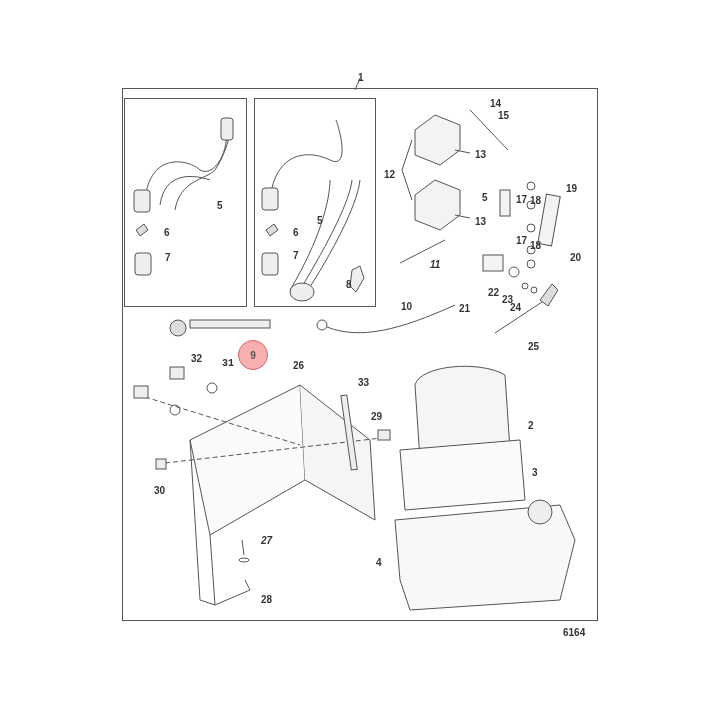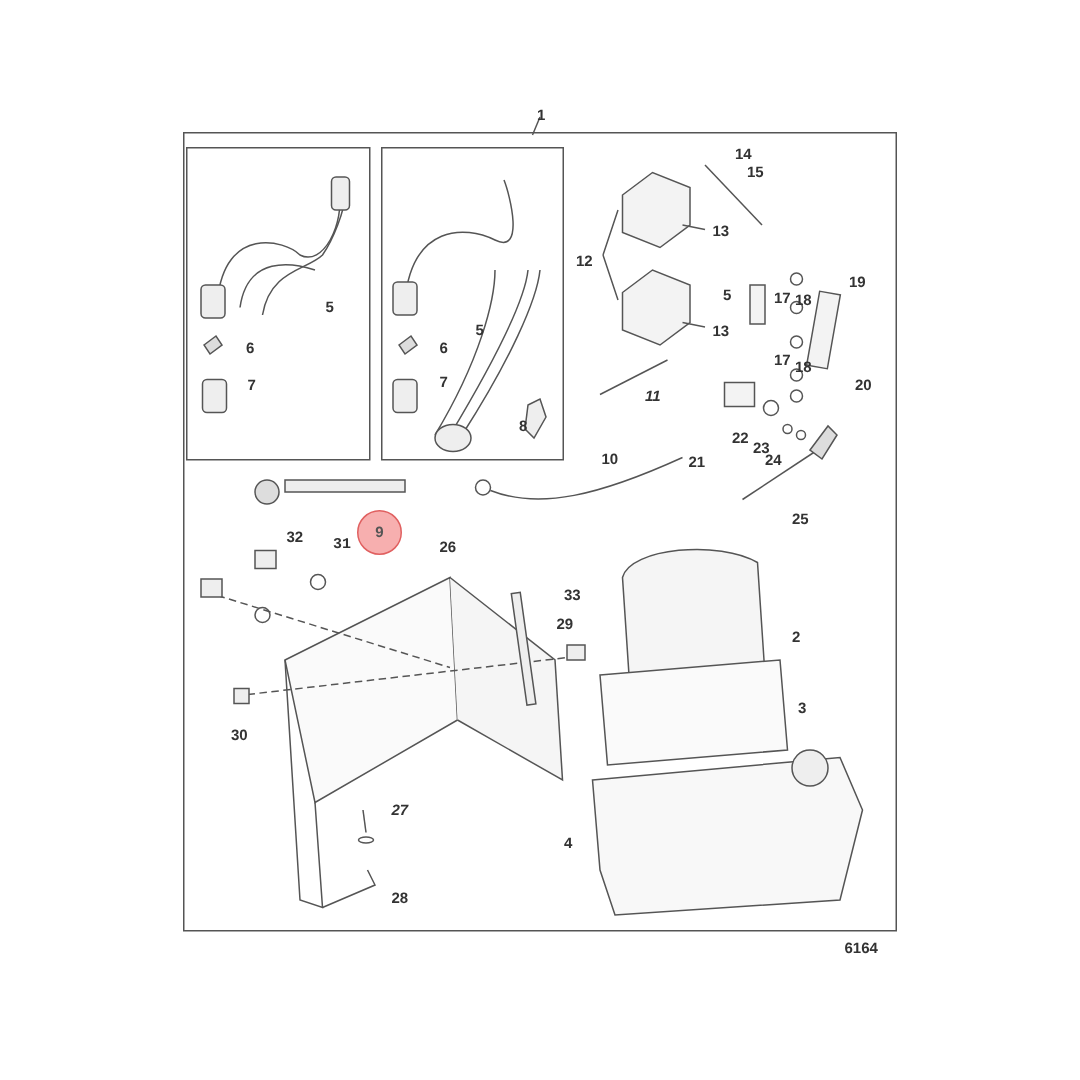--- a/index.html
+++ b/index.html
@@ -121,21 +121,21 @@
       <div class="lbl" style="left: 430px; top: 260px; font-style: italic;">11</div>
       <div class="lbl" style="left: 459px; top: 280px; margin-top: 24px;">21</div>
       <div class="lbl" style="left: 488px; top: 288px; text-align: center;">22</div>
       <div class="lbl" style="left: 502px; top: 295px;">23</div>
       <div class="lbl" style="left: 510px; top: 303px;">24</div>
       <div class="lbl" style="left: 528px; top: 342px;">25</div>
       <div class="lbl" style="left: 401px; top: 302px;">10</div>
       <div class="lbl" style="left: 191px; top: 354px;">32</div>
       <div class="lbl" style="left: 222px; top: 359px; font-family: Liberation Mono, monospace;">31</div>
       <div class="lbl" style="left: 293px; top: 361px; text-align: right;">26</div>
-      <div class="lbl" style="left: 358px; top: 393px; margin-left: 18px;">33</div>
+      <div class="lbl" style="left: 358px; top: 378px;">33</div>
       <div class="lbl" style="left: 371px; top: 412px;">29</div>
       <div class="lbl" style="left: 154px; top: 486px;">30</div>
       <div class="lbl" style="left: 261px; top: 536px; font-style: italic;">27</div>
       <div class="lbl" style="left: 261px; top: 555px; margin-top: 40px;">28</div>
       <div class="lbl" style="left: 528px; top: 421px;">2</div>
       <div class="lbl" style="left: 532px; top: 468px;">3</div>
       <div class="lbl" style="left: 376px; top: 558px;">4</div>
     </div>
   <div class="lbl" style="left:563px;top:628px;font-size:10px;">6164</div>
 </div>

